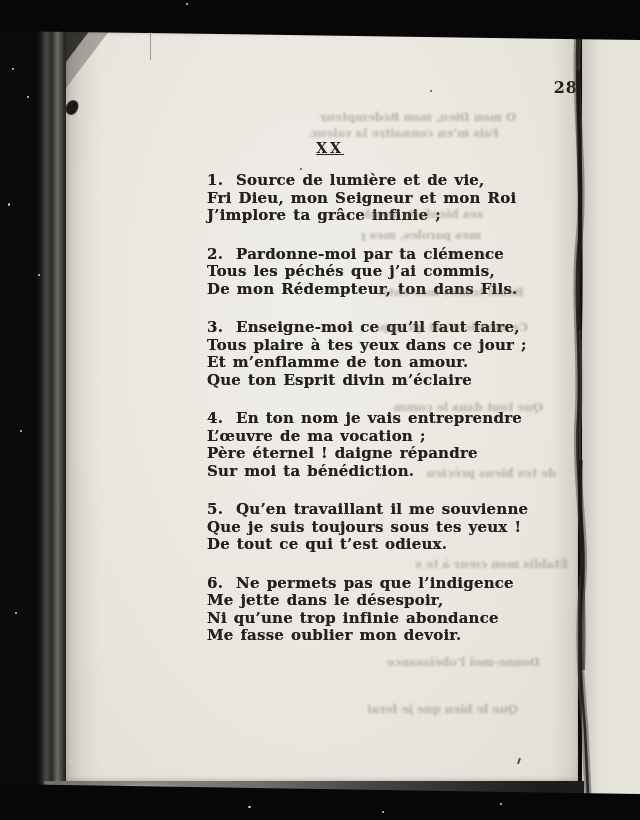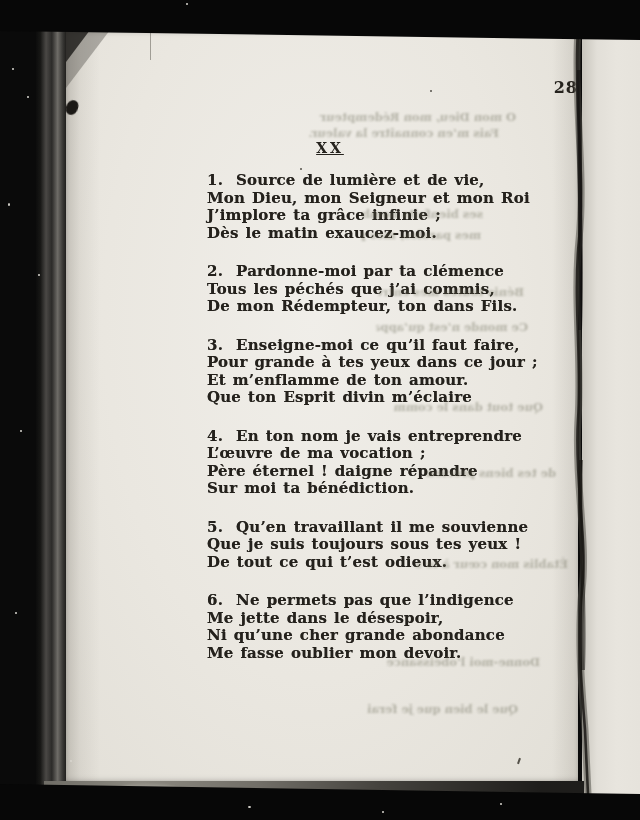--- a/index.html
+++ b/index.html
@@ -82,50 +82,49 @@
     <div class="corner-wedge"></div>
     <div class="corner-wedge2"></div>
     <div class="scratch"></div>
 
     <div class="folio">28</div>
     <div class="heading">XX</div>
 
     <div class="verses" id="verses">
         <div class="verse">
           <div class="vline"><span class="vnum">1.</span><span>Source de lumière et de vie,</span></div>
-          <div class="vline">Mon Dieu, mon Seigneur et mon Roi</div>
+          <div class="vline">Fri Dieu, mon Seigneur et mon Roi</div>
           <div class="vline">J’implore ta grâce infinie ;</div>
-          <div class="vline">Dès le matin exaucez-moi.</div>
         </div>
         <div class="verse">
           <div class="vline"><span class="vnum">2.</span><span>Pardonne-moi par ta clémence</span></div>
           <div class="vline">Tous les péchés que j’ai commis,</div>
           <div class="vline">De mon Rédempteur, ton dans Fils.</div>
         </div>
         <div class="verse">
           <div class="vline"><span class="vnum">3.</span><span>Enseigne-moi ce qu’il faut faire,</span></div>
-          <div class="vline">Pour grande à tes yeux dans ce jour ;</div>
+          <div class="vline">Tous plaire à tes yeux dans ce jour ;</div>
           <div class="vline">Et m’enflamme de ton amour.</div>
           <div class="vline">Que ton Esprit divin m’éclaire</div>
         </div>
         <div class="verse">
           <div class="vline"><span class="vnum">4.</span><span>En ton nom je vais entreprendre</span></div>
           <div class="vline">L’œuvre de ma vocation ;</div>
           <div class="vline">Père éternel ! daigne répandre</div>
           <div class="vline">Sur moi ta bénédiction.</div>
         </div>
         <div class="verse">
           <div class="vline"><span class="vnum">5.</span><span>Qu’en travaillant il me souvienne</span></div>
           <div class="vline">Que je suis toujours sous tes yeux !</div>
           <div class="vline">De tout ce qui t’est odieux.</div>
         </div>
         <div class="verse">
           <div class="vline"><span class="vnum">6.</span><span>Ne permets pas que l’indigence</span></div>
           <div class="vline">Me jette dans le désespoir,</div>
-          <div class="vline">Ni qu’une cher grande abondance</div>
+          <div class="vline">Ni qu’une trop infinie abondance</div>
           <div class="vline">Me fasse oublier mon devoir.</div>
         </div>
       </div>
 
     <div id="ghosts">
         <div class="ghost g0">O mon Dieu, mon Rédempteur</div>
         <div class="ghost g1">Fais m’en connaître la valeur.</div>
         <div class="ghost g2">ses bienfaits nombreux</div>
         <div class="ghost g3">mes paroles, mes pensées</div>
         <div class="ghost g4">Bénis toutes mes entreprises</div>

